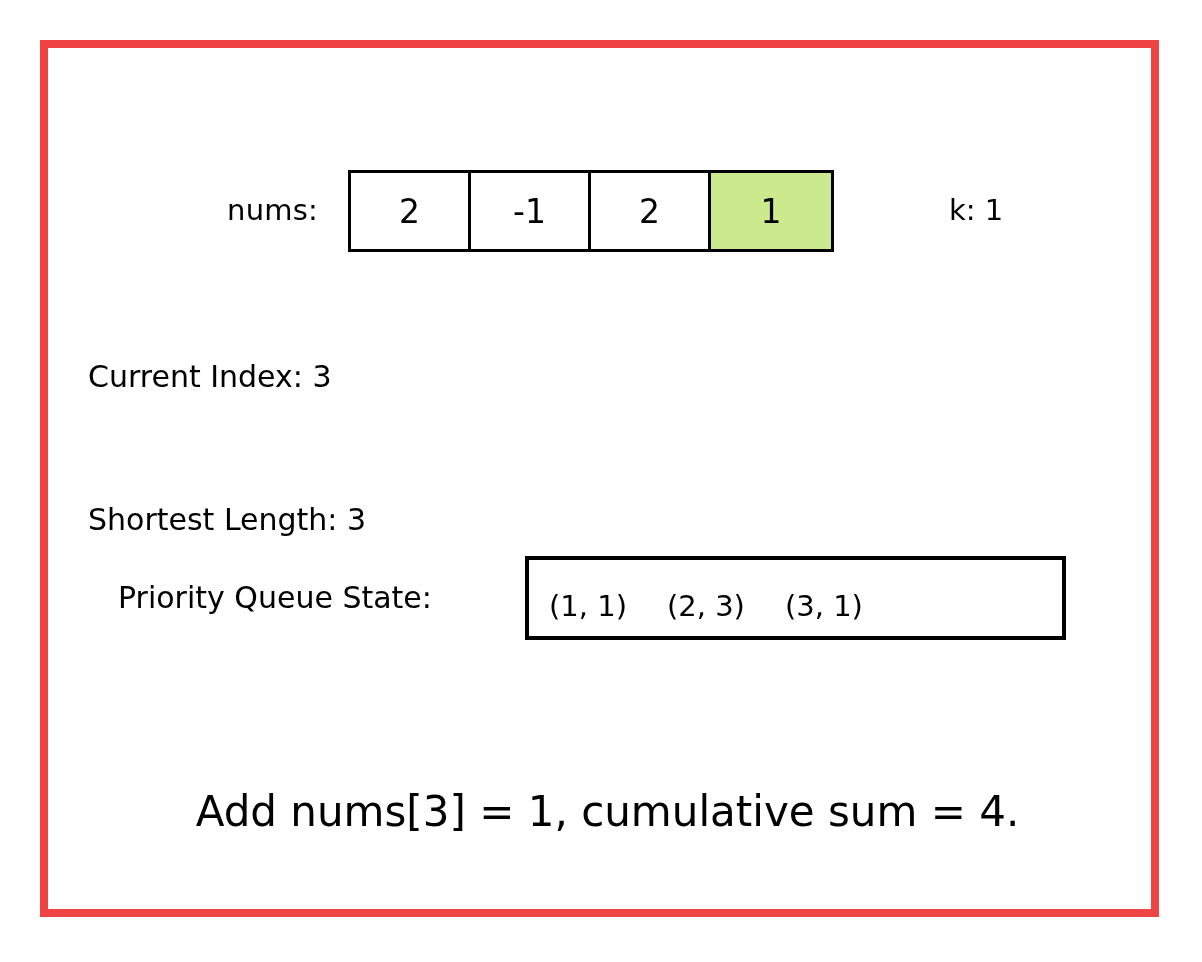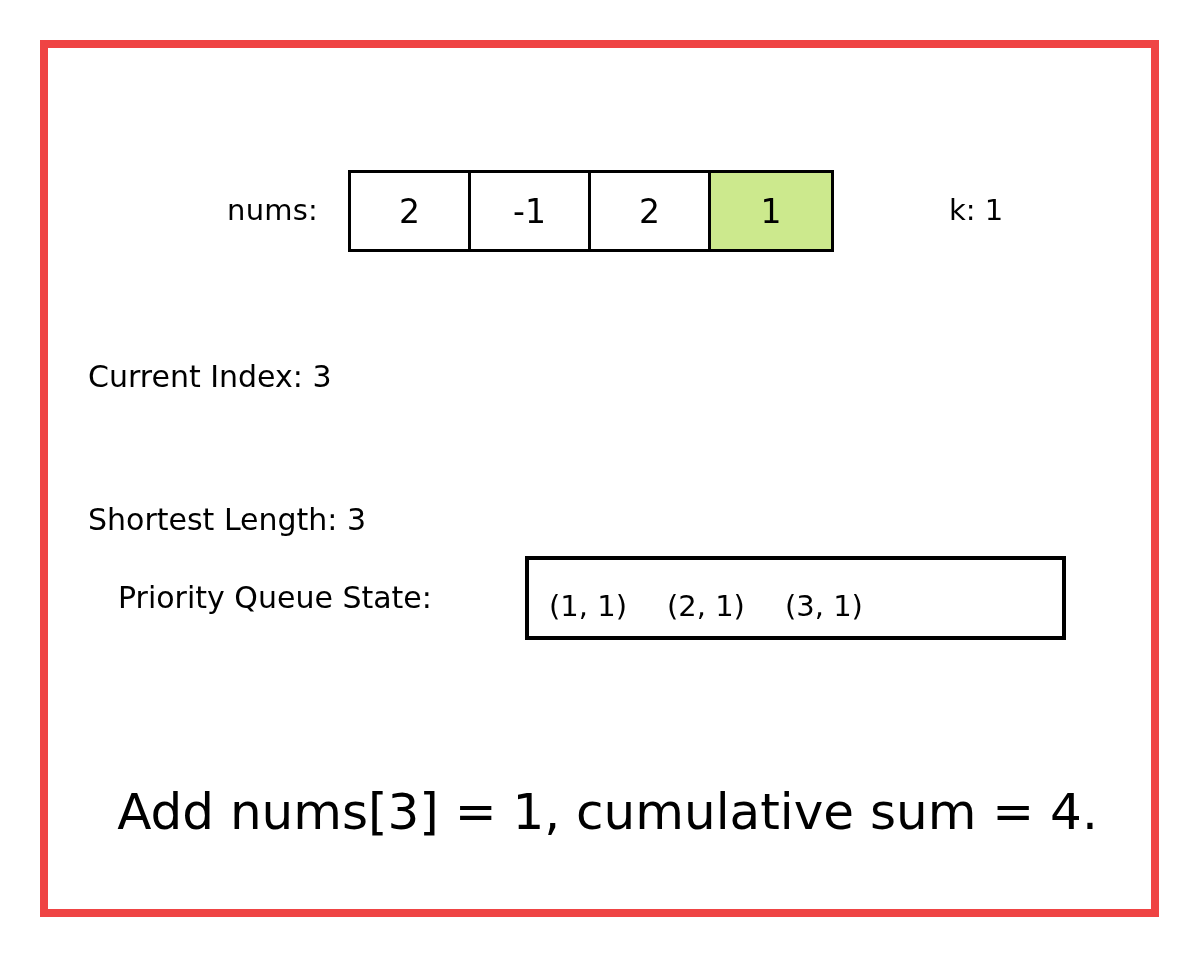--- a/index.html
+++ b/index.html
@@ -132,21 +132,21 @@
   }
   .pq-entry { white-space: nowrap; }
 
   
   #caption {
     position: absolute;
     left: 0px;
     top: 736px;
     width: 1119px;
     text-align: center;
-    font-size: 50px;
+    font-size: 42px;
     line-height: 56px;
     letter-spacing: 0px;
   }
 </style>
 </head>
 <body>
 
 <div id="slide-frame">
 
   <div id="array-row">
@@ -168,21 +168,21 @@
 
   <div class="stat-line" id="stat-shortest-length">Shortest Length: 3</div>
 
   <div id="pq-row">
 
     <div id="pq-label">Priority Queue State:</div>
 
     <div id="pq-box">
       <div id="pq-entries">
         <span class="pq-entry">(1, 1)</span>
-        <span class="pq-entry">(2, 1)</span>
+        <span class="pq-entry">(2, 3)</span>
         <span class="pq-entry">(3, 1)</span>
       </div>
     </div>
   </div>
 
   <div id="caption">Add nums[3] = 1, cumulative sum = 4.</div>
 
 </div>
 
 </body></html>

